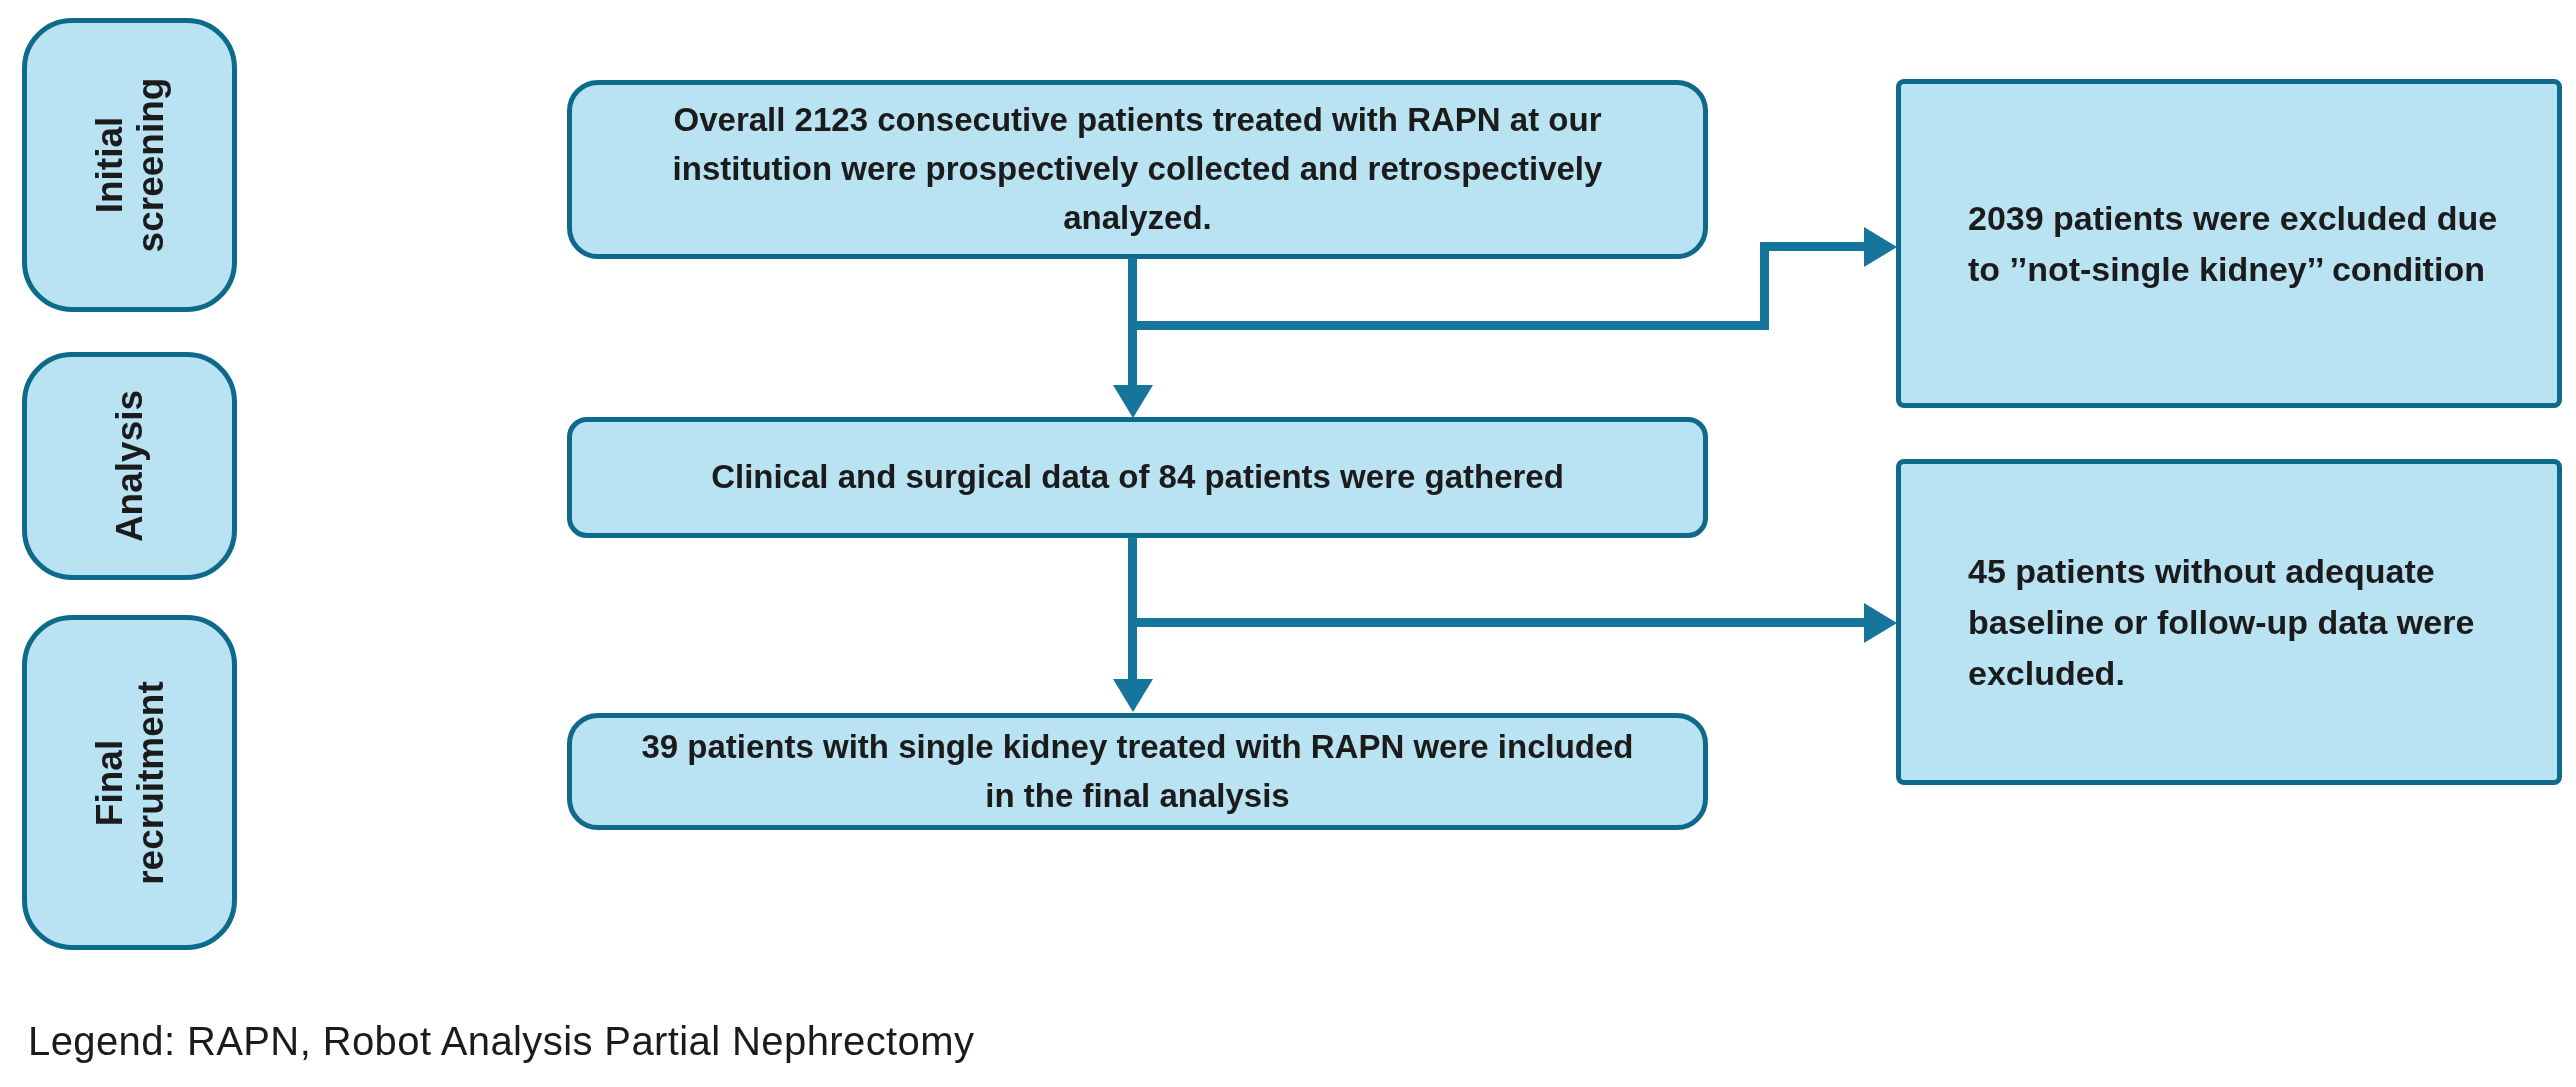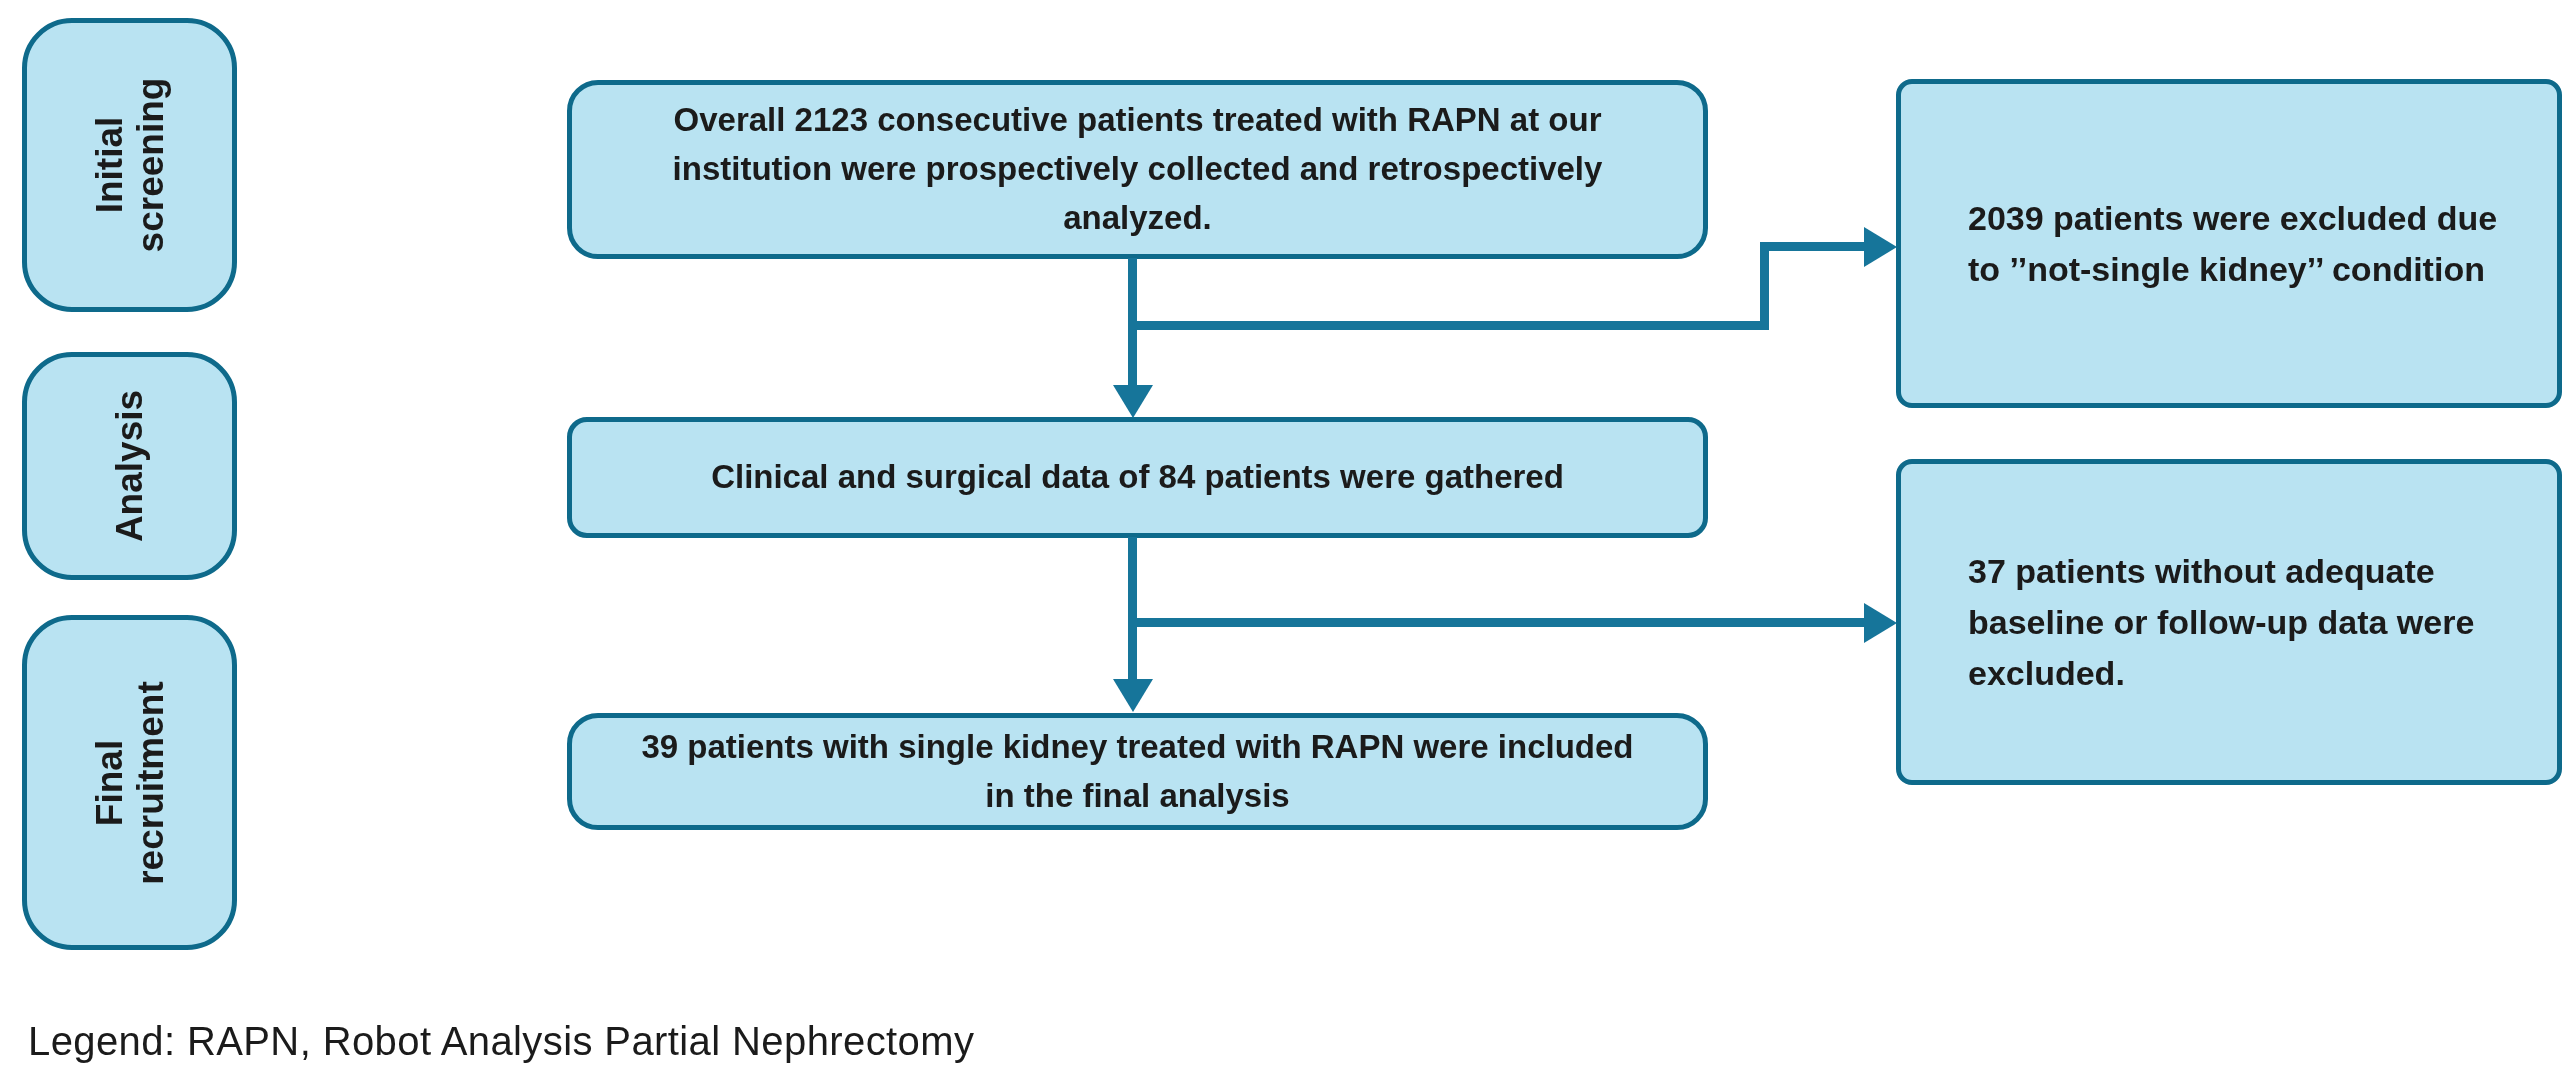--- a/index.html
+++ b/index.html
@@ -36,21 +36,21 @@
     display:flex;align-items:center;justify-content:center;
     text-align:center;font-size:33px;font-weight:600;line-height:1.48;
     padding:0 60px;color:var(--text);
   }
   #flow-1{top:80px;height:179px;}
   #flow-2{top:417px;height:121px;border-radius:20px;}
   #flow-3{top:713px;height:117px;}
   
   .excl-box{
     position:absolute;left:1896px;width:666px;box-sizing:border-box;
-    background:var(--box-fill);border:5.5px solid var(--box-border);border-radius:16px;
+    background:var(--box-fill);border:5.5px solid var(--box-border);border-radius:8px;
     display:flex;align-items:center;justify-content:flex-start;
     text-align:left;font-size:34px;font-weight:600;line-height:1.5;
     padding:0 55px 0 67px;color:var(--text);
   }
   #excl-1{top:79px;height:329px;}
   #excl-2{top:459px;height:326px;}
   
   .aline{position:absolute;background:var(--arrow);}
   .ahead-down{
     position:absolute;width:0;height:0;
@@ -102,21 +102,21 @@
   <span>Clinical and surgical data of 84 patients were gathered</span>
 </div>
 <div class="flow-box" id="flow-3">
   <span>39 patients with single kidney treated with RAPN were included in the final analysis</span>
 </div>
 
 <div class="excl-box" id="excl-1">
   <span>2039 patients were excluded due to ’’not-single kidney’’ condition</span>
 </div>
 <div class="excl-box" id="excl-2">
-  <span>37 patients without adequate baseline or follow-up data were excluded.</span>
+  <span>45 patients without adequate baseline or follow-up data were excluded.</span>
 </div>
 
 <div class="aline" id="stem1"></div>
 <div class="ahead-down" id="stem1-head"></div>
 <div class="aline" id="br1-h-low"></div>
 <div class="aline" id="br1-v"></div>
 <div class="aline" id="br1-h-up"></div>
 <div class="ahead-right" id="br1-head"></div>
 <div class="aline" id="stem2"></div>
 <div class="ahead-down" id="stem2-head"></div>

